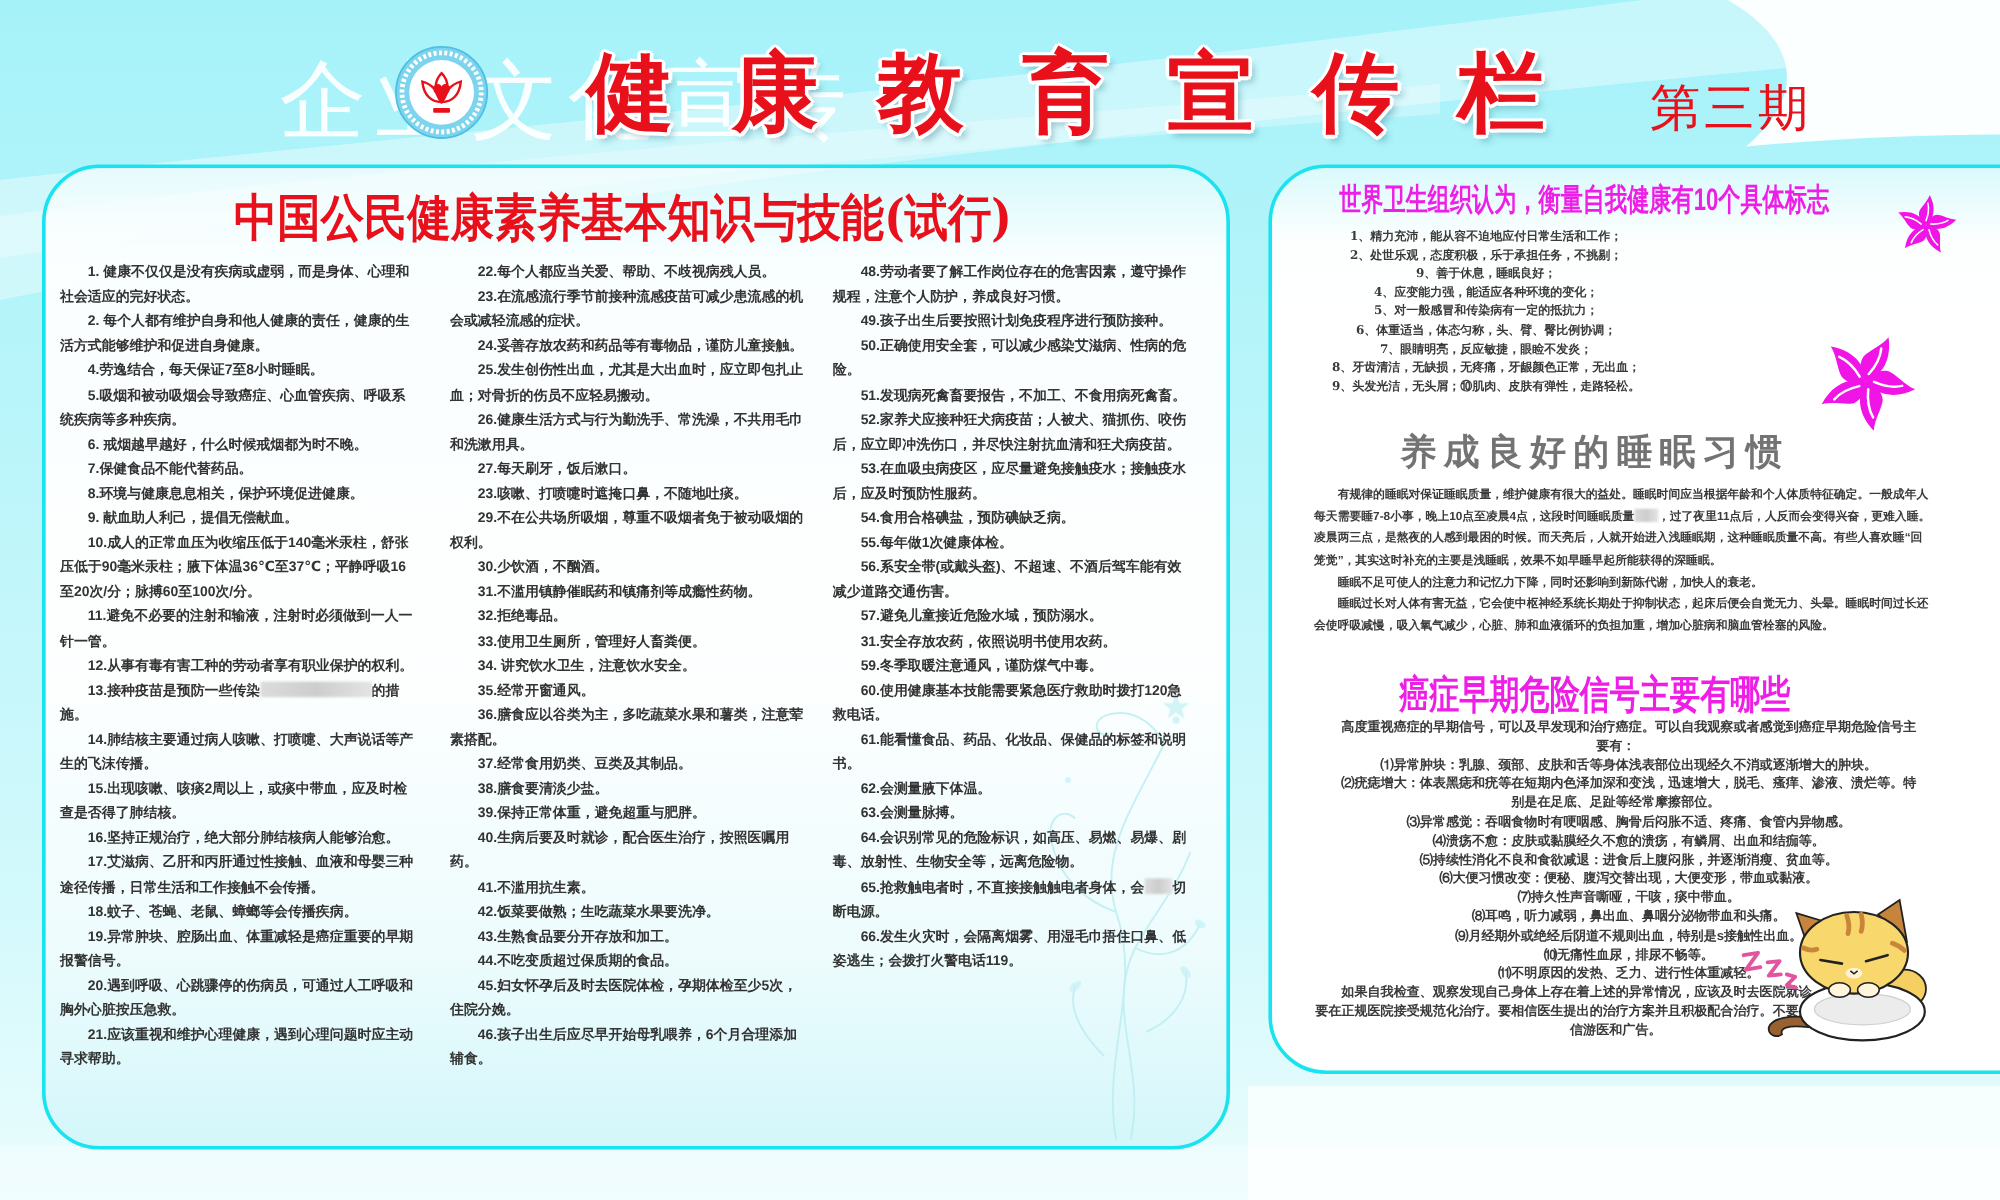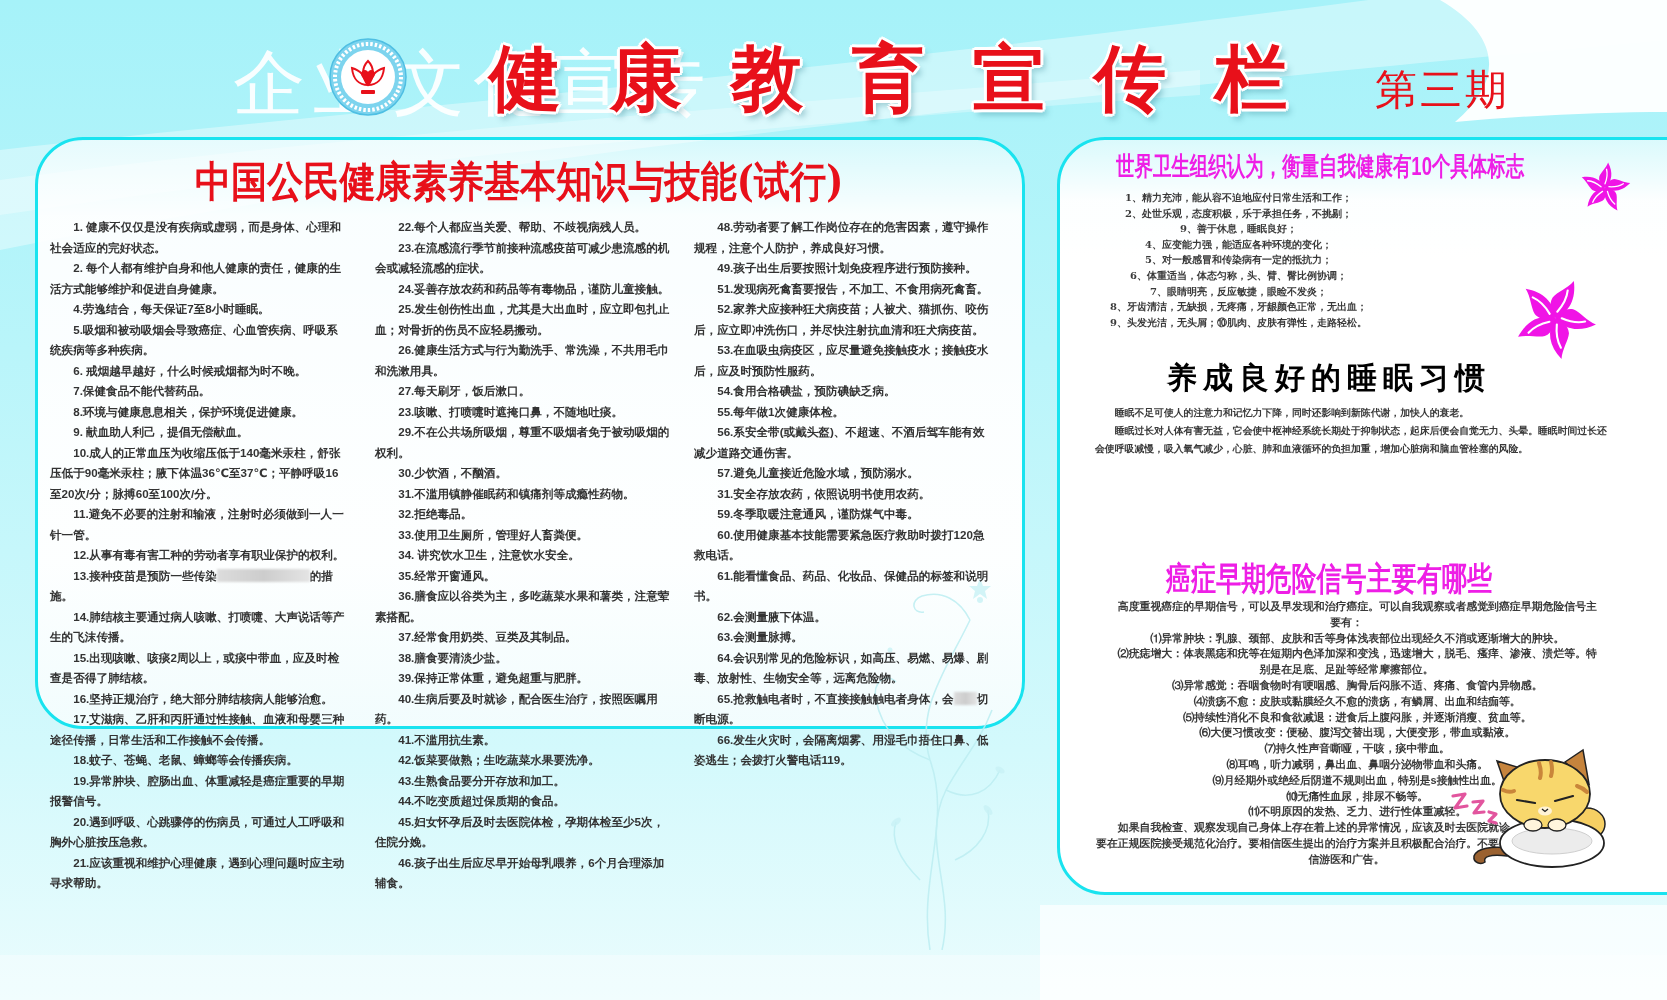--- a/index.html
+++ b/index.html
@@ -11,21 +11,21 @@
     font-size:72px; line-height:84px; letter-spacing:8px; color:rgba(255,255,255,.92); white-space:nowrap; }
   .logo { position:absolute; left:328px; top:37px; }
   .main-title { position:absolute; left:489px; top:40px; font-size:72px; line-height:76px; letter-spacing:49px;
     font-weight:bold; color:#e8101a; white-space:nowrap;
     text-shadow:3px 0 0 #fff,-3px 0 0 #fff,0 3px 0 #fff,0 -3px 0 #fff,2px 2px 0 #fff,-2px -2px 0 #fff,2px -2px 0 #fff,-2px 2px 0 #fff,4px 5px 6px rgba(0,90,110,.35); }
   .issue { position:absolute; left:1375px; top:67px; font-size:42px; line-height:46px; letter-spacing:3px;
     color:#e8101a; white-space:nowrap; }
 
   .panel { position:absolute; }
   .frame { position:absolute; left:0; top:0; right:0; bottom:0; border:3px solid #19e3ef; border-radius:48px; box-sizing:border-box; }
-  .left-panel { left:35px; top:137px; width:990px; height:592px; }
+  .left-panel { left:35px; top:137px; width:990px; height:821px; }
   .left-panel .frame { background:linear-gradient(180deg, rgba(255,255,255,.5) 0px, rgba(255,255,255,.93) 75px, rgba(255,255,255,.97) 420px, rgba(240,252,253,.92) 650px, rgba(208,246,250,.88) 821px); }
   .left-title { position:absolute; left:160px; top:22px; margin:0; font-family:"DejaVu Serif","Liberation Serif",serif;
     font-size:42px; line-height:46px; font-weight:bold; color:#e8101a; white-space:nowrap;
     transform:scaleX(.86); transform-origin:left center; }
   .vine { position:absolute; left:825px; top:423px; }
   .col { position:absolute; top:80px; font-size:11.6px; line-height:20.5px; font-weight:bold; color:#333; }
   .col p { margin:0; text-indent:2em; }
   .col1 { left:15px; width:297px; }
   .col2 { left:340px; width:297px; }
   .col3 { left:659px; width:300px; }
@@ -35,21 +35,21 @@
 
   .right-panel { left:1057px; top:137px; width:692px; height:758px; }
   .right-panel .frame { background:linear-gradient(180deg, rgba(255,255,255,.55) 0px, rgba(255,255,255,.97) 60px, #fff 120px, #fff 100%); }
   .who-title { position:absolute; left:59px; top:14px; margin:0; font-size:26px; line-height:30px; font-weight:bold;
     color:#ee1ee6; white-space:nowrap; transform:scaleX(.71); transform-origin:left center; }
   .who-list { position:absolute; left:53px; top:53px; margin:0; padding:0; list-style:none; font-family:"DejaVu Serif","Liberation Serif",serif;
     font-size:10px; line-height:15.6px; font-weight:bold; color:#3a3a3a; white-space:nowrap;text-align:center; }
   .flower1 { position:absolute; left:522px; top:25px; }
   .flower2 { position:absolute; left:456px; top:139px; }
   .sleep-title { position:absolute; left:110px; top:226px; margin:0; font-size:30px; line-height:30px; letter-spacing:6px;
-    font-weight:bold; color:#000000; white-space:nowrap; }
+    font-weight:bold; color:#737373; white-space:nowrap; }
   .sleep-text { position:absolute; left:38px; top:267px; width:516px; font-size:9.85px; line-height:18.2px; font-weight:bold; color:#3a3a3a; }
   .sleep-text p, .cancer-text p { margin:0; text-indent:2em; }
   .cancer-title { position:absolute; left:109px; top:424px; margin:0; font-size:33px; line-height:36px; font-weight:bold;
     color:#ee1ee6; white-space:nowrap; transform:scaleX(.76); transform-origin:left center; }
   .cancer-text { position:absolute; left:36px; top:462px; width:507px; font-size:10.9px; line-height:15.8px; font-weight:bold; color:#3a3a3a;text-align:center; }
   .cat { position:absolute; left:390px; top:611px; }
 </style>
 </head>
 <body>
 
@@ -159,20 +159,21 @@
       <p>42.饭菜要做熟；生吃蔬菜水果要洗净。</p>
       <p>43.生熟食品要分开存放和加工。</p>
       <p>44.不吃变质超过保质期的食品。</p>
       <p>45.妇女怀孕后及时去医院体检，孕期体检至少5次，住院分娩。</p>
       <p>46.孩子出生后应尽早开始母乳喂养，6个月合理添加辅食。</p>
     </div>
 
     <div class="col col3">
       <p>48.劳动者要了解工作岗位存在的危害因素，遵守操作规程，注意个人防护，养成良好习惯。</p>
       <p>49.孩子出生后要按照计划免疫程序进行预防接种。</p>
+      <p>50.正确使用安全套，可以减少感染艾滋病、性病的危险。</p>
       <p>51.发现病死禽畜要报告，不加工、不食用病死禽畜。</p>
       <p>52.家养犬应接种狂犬病疫苗；人被犬、猫抓伤、咬伤后，应立即冲洗伤口，并尽快注射抗血清和狂犬病疫苗。</p>
       <p>53.在血吸虫病疫区，应尽量避免接触疫水；接触疫水后，应及时预防性服药。</p>
       <p>54.食用合格碘盐，预防碘缺乏病。</p>
       <p>55.每年做1次健康体检。</p>
       <p>56.系安全带(或戴头盔)、不超速、不酒后驾车能有效减少道路交通伤害。</p>
       <p>57.避免儿童接近危险水域，预防溺水。</p>
       <p>31.安全存放农药，依照说明书使用农药。</p>
       <p>59.冬季取暖注意通风，谨防煤气中毒。</p>
       <p>60.使用健康基本技能需要紧急医疗救助时拨打120急救电话。</p>
@@ -230,20 +231,21 @@
         <path d="M0,-8 C4,-18 5,-28 3,-36"></path>
         <path d="M0,-8 C4,-18 5,-28 3,-36" transform="rotate(72)"></path>
         <path d="M0,-8 C4,-18 5,-28 3,-36" transform="rotate(144)"></path>
         <path d="M0,-8 C4,-18 5,-28 3,-36" transform="rotate(216)"></path>
         <path d="M0,-8 C4,-18 5,-28 3,-36" transform="rotate(288)"></path>
       </g>
     </svg>
 
     <h3 class="sleep-title">养成良好的睡眠习惯</h3>
     <div class="sleep-text">
+      <p><span>有规律的睡眠对保证睡眠质量，维护健康有很大的益处。睡眠时间应当根据年龄和个人体质特征确定。一般成年人每天需要睡7-8小事，晚上10点至凌晨4点，这段时间睡眠质量</span><span class="redact w2"></span><span>，过了夜里11点后，人反而会变得兴奋，更难入睡。凌晨两三点，是熬夜的人感到最困的时候。而天亮后，人就开始进入浅睡眠期，这种睡眠质量不高。有些人喜欢睡“回笼觉”，其实这时补充的主要是浅睡眠，效果不如早睡早起所能获得的深睡眠。</span></p>
       <p>睡眠不足可使人的注意力和记忆力下降，同时还影响到新陈代谢，加快人的衰老。</p>
       <p>睡眠过长对人体有害无益，它会使中枢神经系统长期处于抑制状态，起床后便会自觉无力、头晕。睡眠时间过长还会使呼吸减慢，吸入氧气减少，心脏、肺和血液循环的负担加重，增加心脏病和脑血管栓塞的风险。</p>
     </div>
 
     <h3 class="cancer-title">癌症早期危险信号主要有哪些</h3>
     <div class="cancer-text">
       <p>高度重视癌症的早期信号，可以及早发现和治疗癌症。可以自我观察或者感觉到癌症早期危险信号主要有：</p>
       <p>⑴异常肿块：乳腺、颈部、皮肤和舌等身体浅表部位出现经久不消或逐渐增大的肿块。</p>
       <p>⑵疣痣增大：体表黑痣和疣等在短期内色泽加深和变浅，迅速增大，脱毛、瘙痒、渗液、溃烂等。特别是在足底、足趾等经常摩擦部位。</p>
       <p>⑶异常感觉：吞咽食物时有哽咽感、胸骨后闷胀不适、疼痛、食管内异物感。</p>

